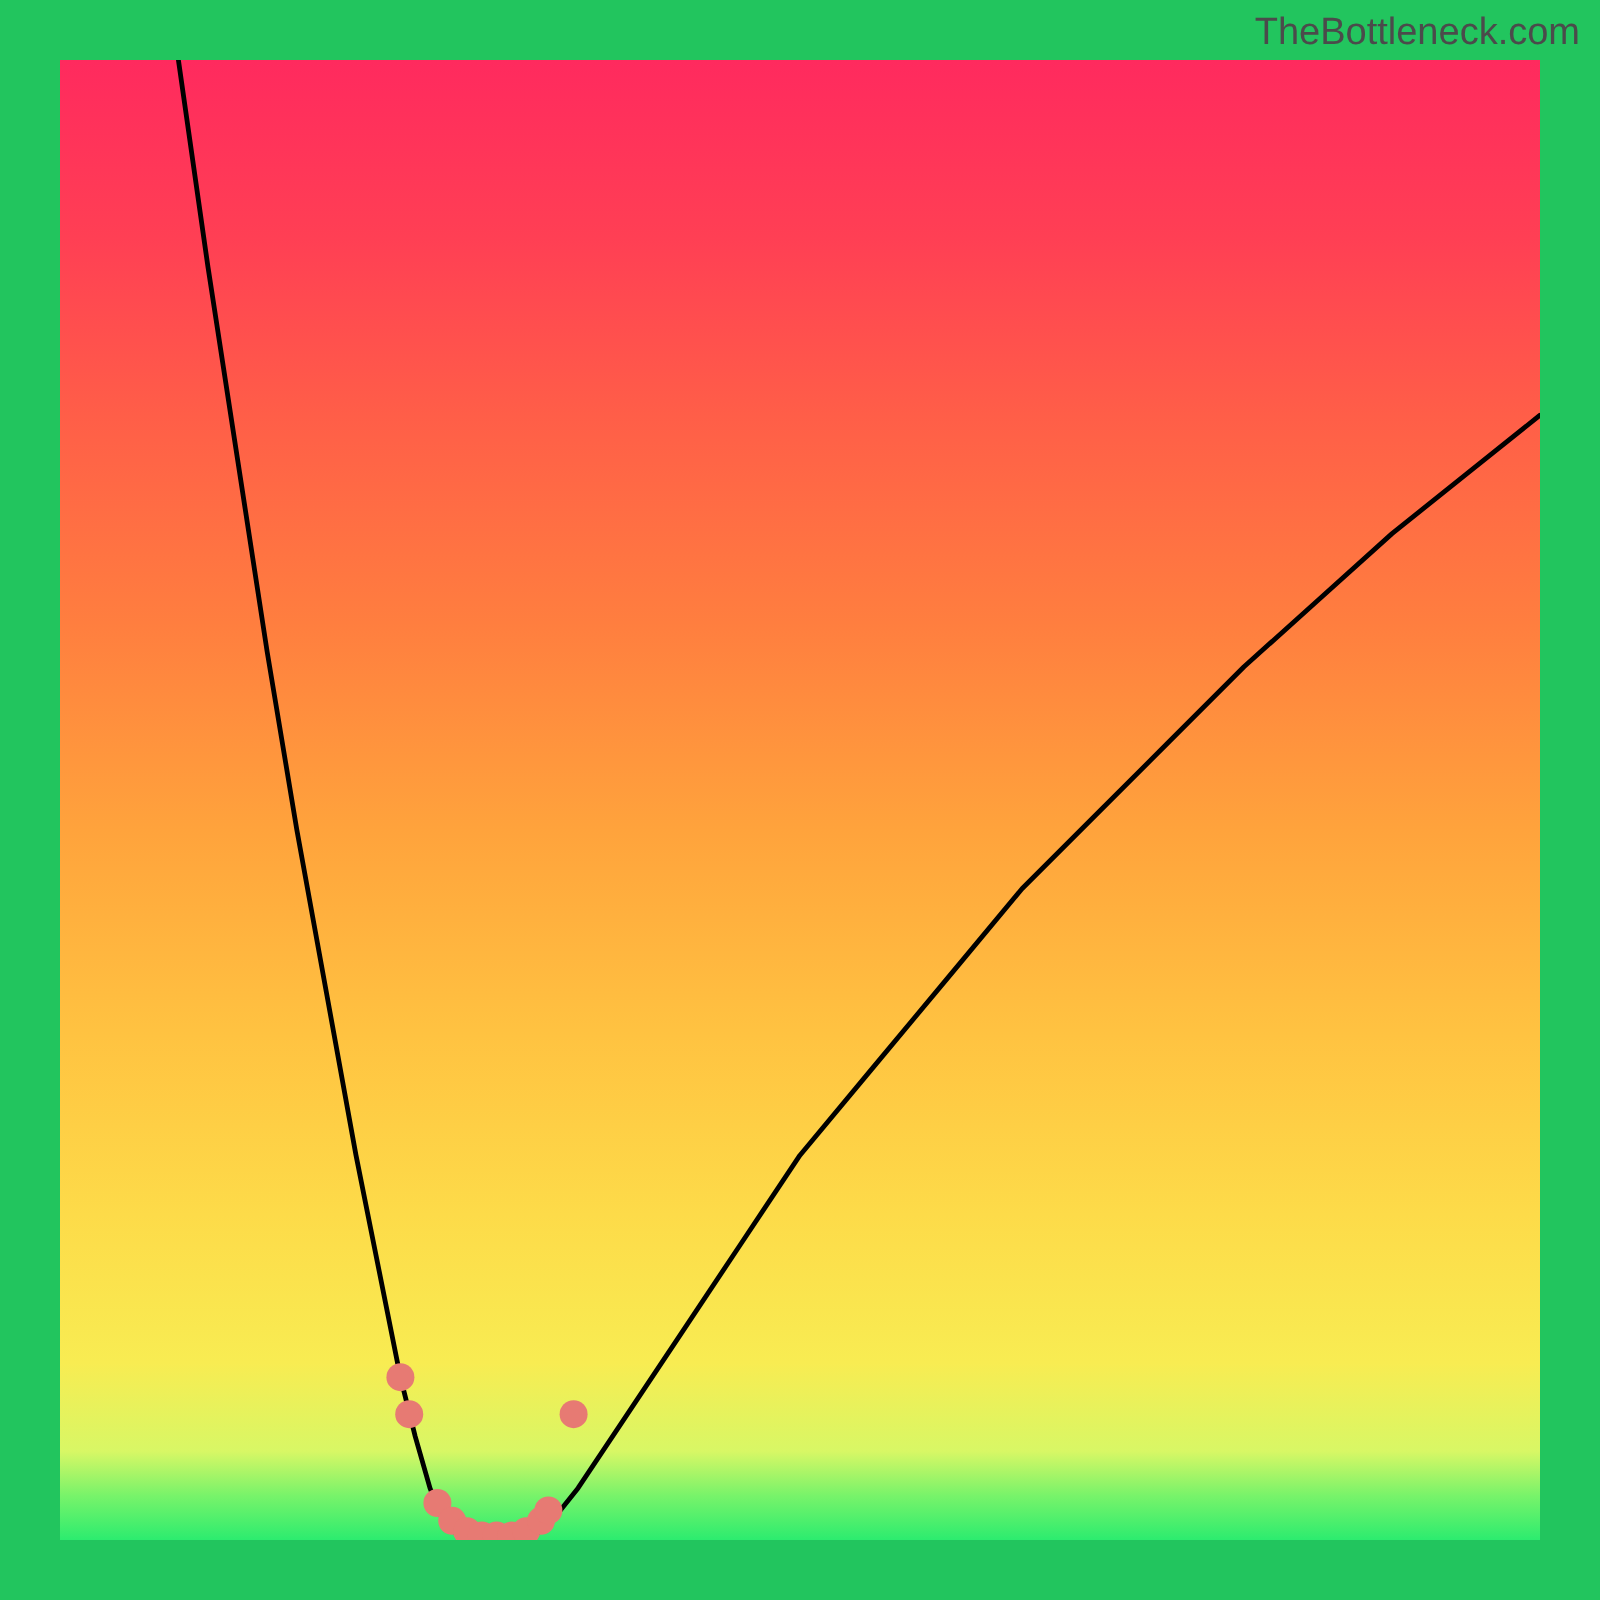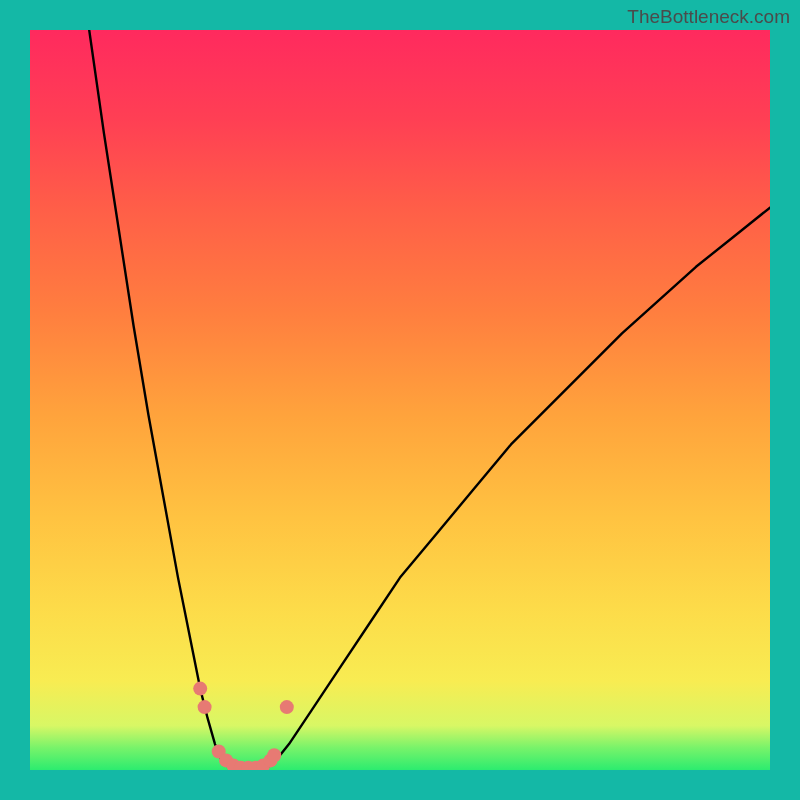--- a/index.html
+++ b/index.html
@@ -9,21 +9,21 @@
     height: 800px;
     overflow: hidden;
     background: #000;
     font-family: Arial, Helvetica, sans-serif;
   }
   .frame {
     position: absolute;
     left: 0; top: 0;
     width: 800px;
     height: 800px;
-    background: #14b8a6;
+    background: #22c55e;
   }
   .plot {
     position: absolute;
     left: 30px;
     top: 30px;
     width: 740px;
     height: 740px;
     
     background: linear-gradient(to top,
       #2cec6f 0%,

